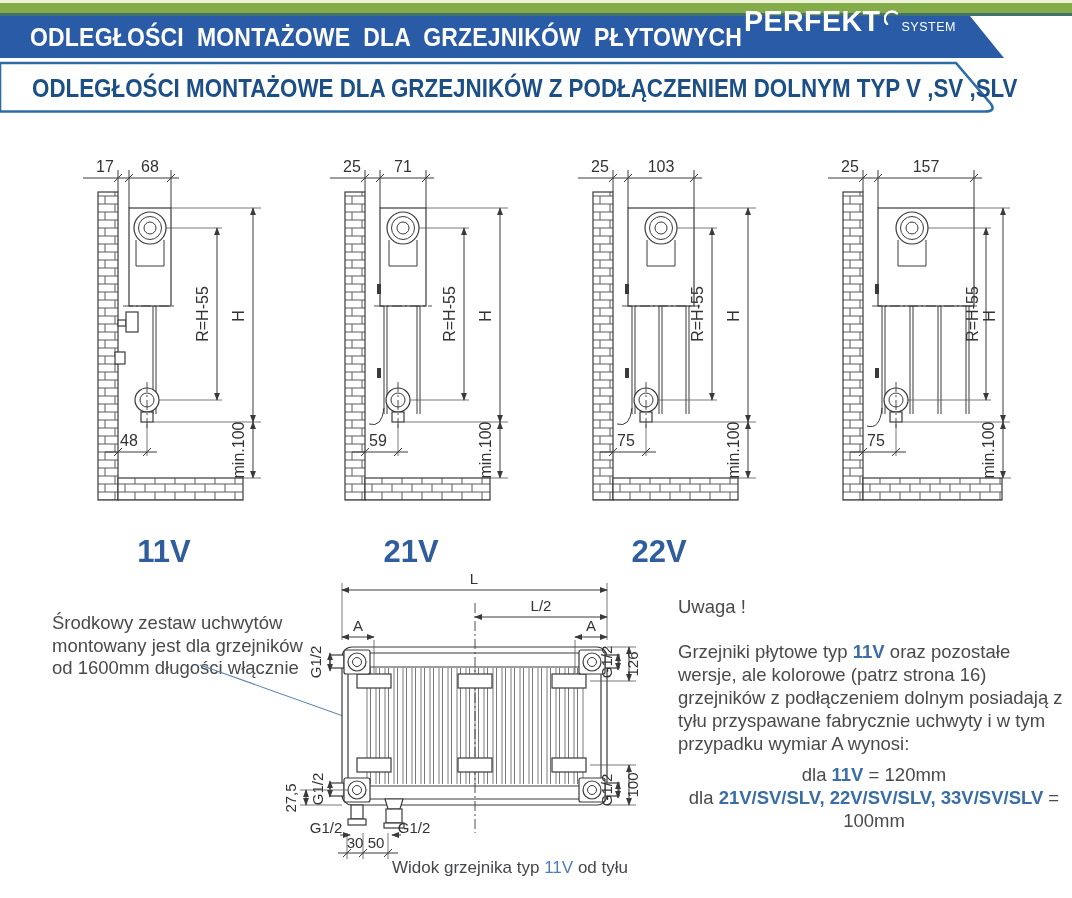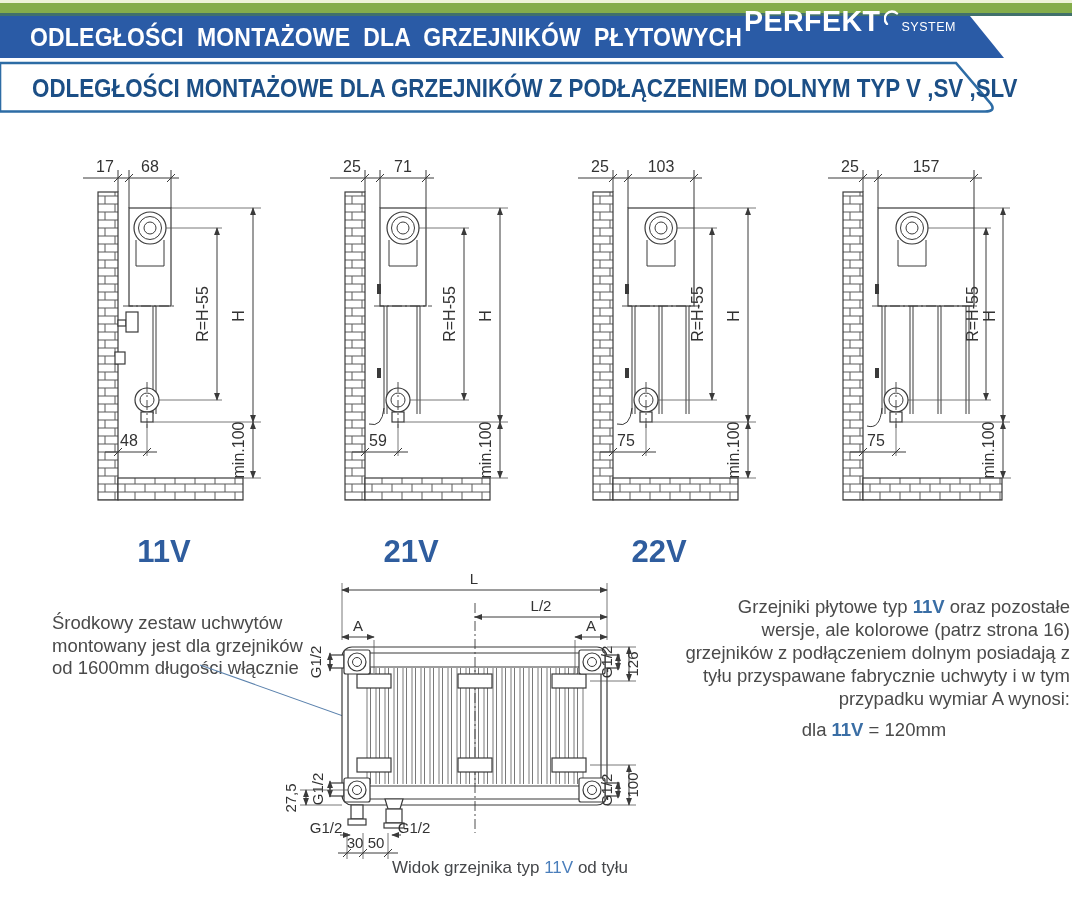--- a/index.html
+++ b/index.html
@@ -38,21 +38,21 @@
   text.dimbig{font-family:"Liberation Sans",sans-serif;font-size:16px;fill:#333;}
   text.cap{font-family:"Liberation Sans",sans-serif;font-size:17px;fill:#45474a;}
   .capblue{fill:#4a7ebb;}
   .leader{stroke:#5b82ad;stroke-width:1.1;}
   .finrect{fill:url(#fins);stroke:none;}
   
   .left-note{position:absolute;left:52px;top:612px;width:260px;font-size:18.5px;line-height:1.22;
              color:#4a4a4a;white-space:pre-line;}
   .right-note{position:absolute;left:678px;top:596px;width:392px;color:#4a4a4a;font-size:18.5px;line-height:1.24;}
   .right-note .heading{margin-bottom:22px;}
-  .right-note .body{margin-bottom:8px;text-align:right;}
+  .right-note .body{margin-bottom:8px;}
   .right-note .rule{margin-top:0;text-align:center;}
   .blue-bold{color:#3a6ea5;font-weight:700;}
   .rearwrap{position:absolute;left:180px;top:555px;}
 </style>
 </head>
 <body>
 
 <div class="page">
 
   <svg width="0" height="0" style="position:absolute" aria-hidden="true">
@@ -402,17 +402,19 @@
       </g>
       <g>
         <text class="dim" x="234" y="278" text-anchor="middle">G1/2</text>
         <line class="ln" x1="221" y1="280" x2="212" y2="280" marker-end="url(#arr)"></line>
       </g>
       <text class="cap" x="330" y="318" text-anchor="middle"><tspan>Widok grzejnika typ </tspan><tspan class="capblue">11V</tspan><tspan> od tyłu</tspan></text>
     </svg>
   </div>
 
   <div class="right-note">
+    <div class="heading">Uwaga !</div>
     <div class="body"><span>Grzejniki płytowe typ </span><span class="blue-bold">11V</span><span> oraz pozostałe wersje, ale kolorowe (patrz strona 16) grzejników z podłączeniem dolnym posiadają z tyłu przyspawane fabrycznie uchwyty i w tym przypadku wymiar A wynosi:</span></div>
     <div class="rule"><span>dla </span><span class="blue-bold">11V</span><span> = 120mm</span></div>
+    <div class="rule"><span>dla </span><span class="blue-bold">21V/SV/SLV, 22V/SV/SLV, 33V/SV/SLV</span><span> = 100mm</span></div>
   </div>
 
 </div>
 
 </body></html>

